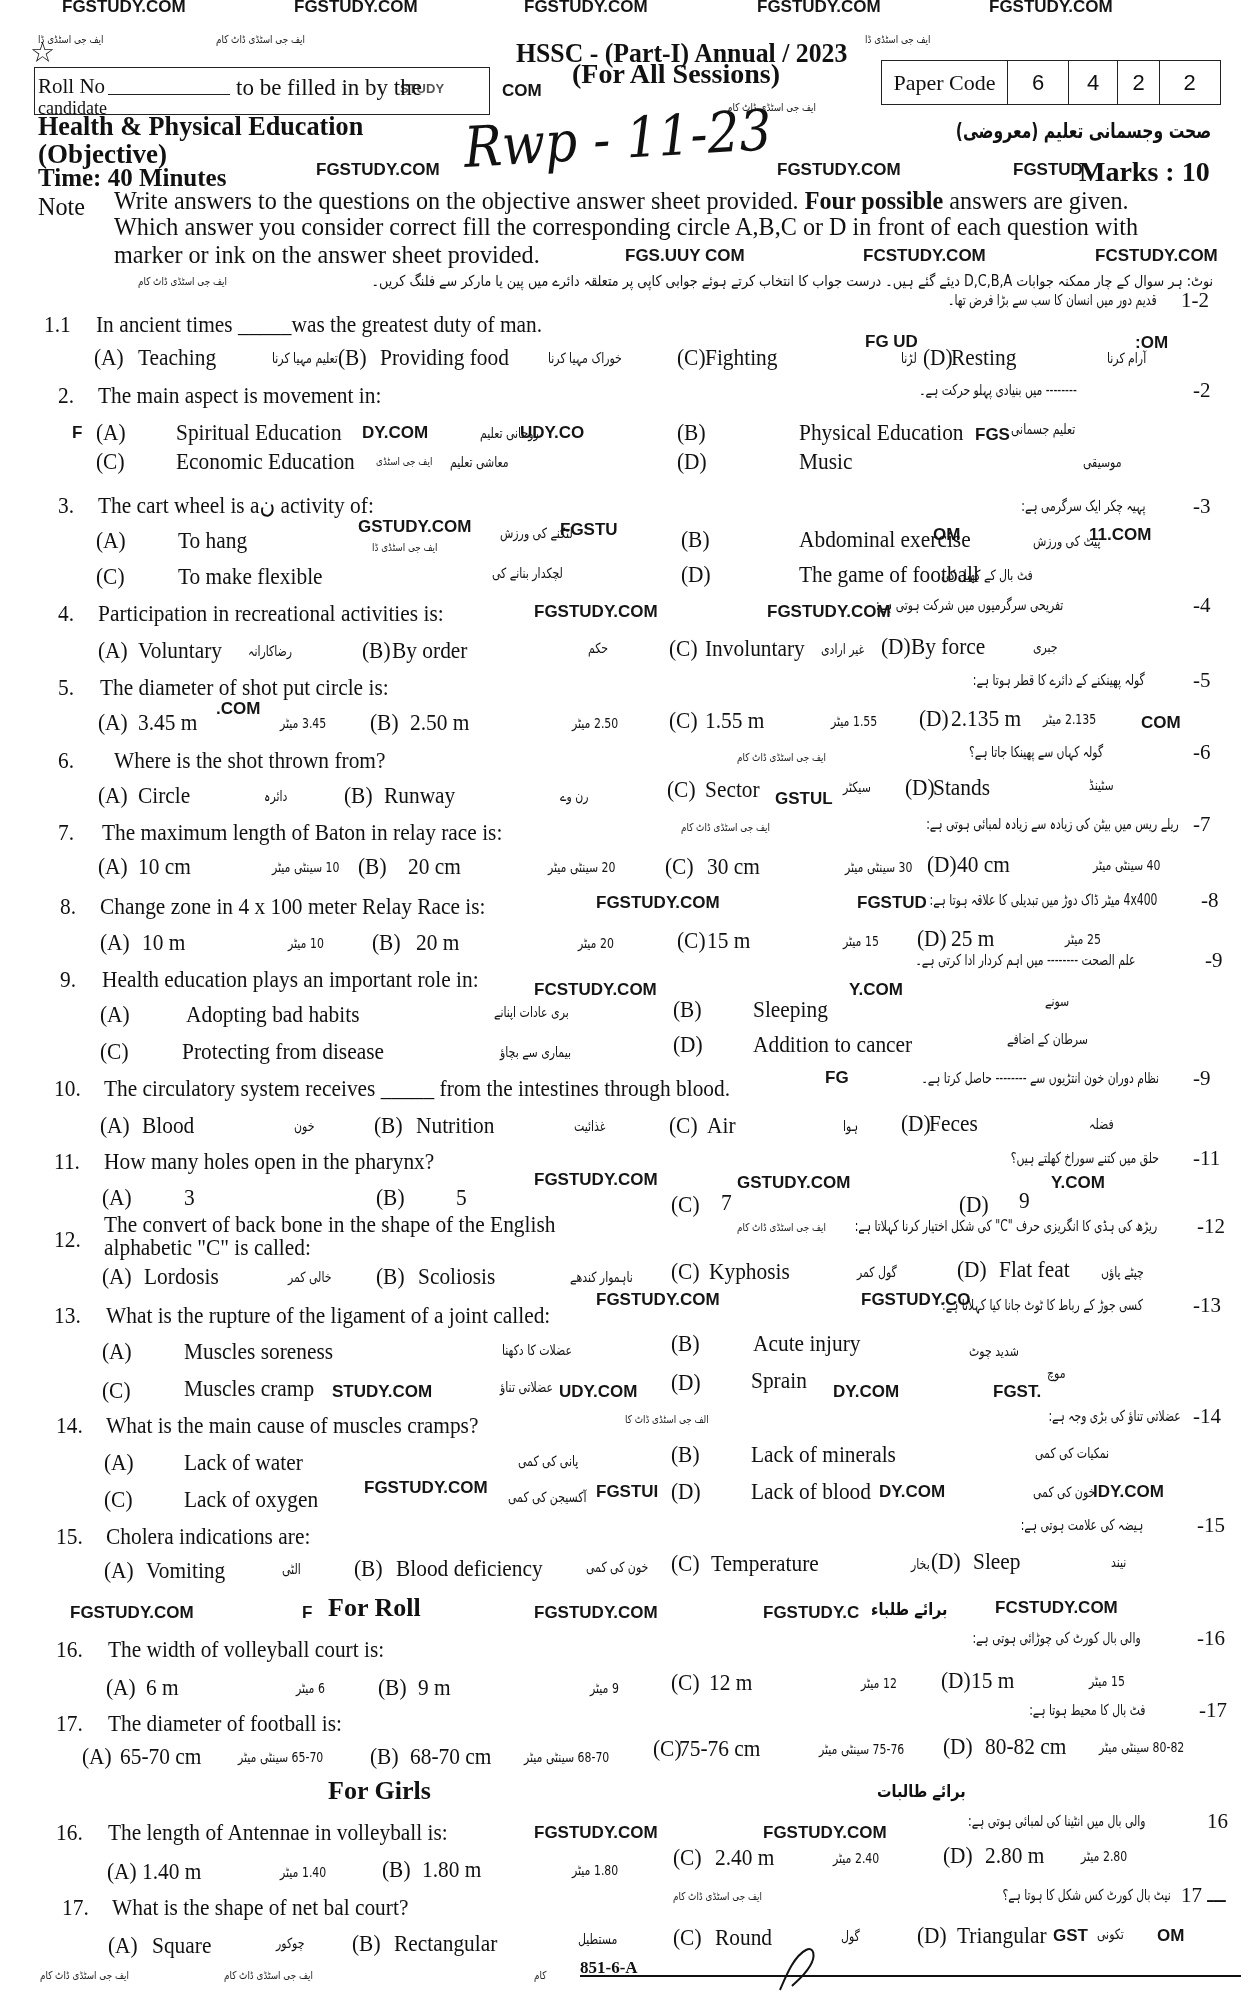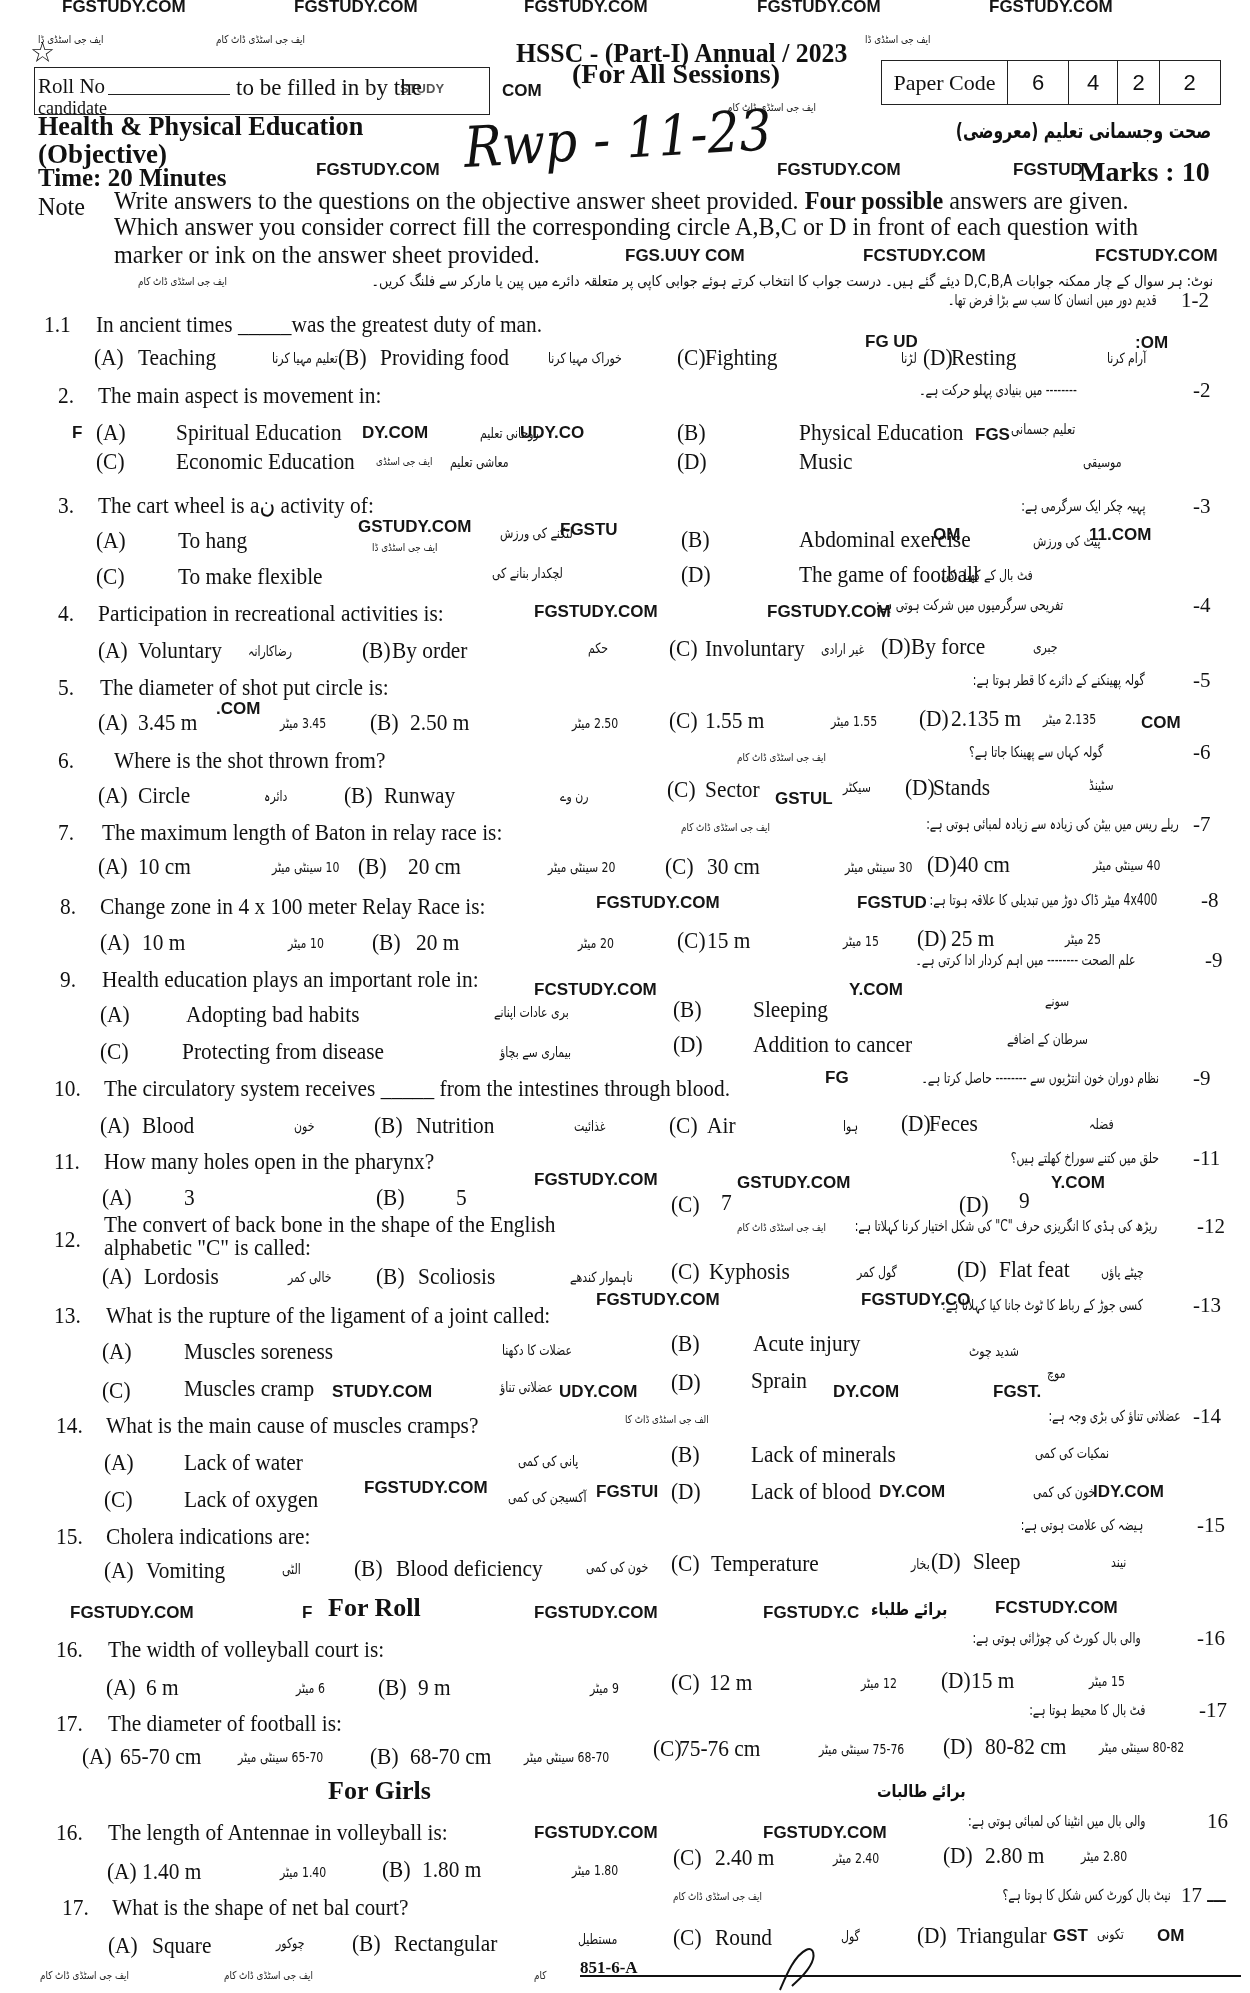--- a/index.html
+++ b/index.html
@@ -114,21 +114,21 @@
     <div class="pc-cell pc-digit" style="width:61px">6</div>
     <div class="pc-cell pc-digit" style="width:49px">4</div>
     <div class="pc-cell pc-digit" style="width:42px">2</div>
     <div class="pc-cell pc-digit" style="width:59px">2</div>
   </div>
 
   <span class="a" style="right:39px;top:116px;font-family:'DejaVu Sans',sans-serif;font-weight:bold;font-size:21px;line-height:30px;direction:rtl;unicode-bidi:isolate;transform:scaleX(.74);transform-origin:100% 50%">صحت وجسمانی تعلیم (معروضی)</span>
 
   <span class="a hd" style="left:38px;top:112px;font-size:27px;line-height:28px;transform:scaleX(.97);transform-origin:0 50%">Health &amp; Physical Education</span>
   <span class="a hd" style="left:38px;top:140px;font-size:27px;line-height:28px">(Objective)</span>
-  <span class="a hd" style="left:38px;top:165px;font-size:25px;line-height:26px">Time: 20 Minutes</span>
+  <span class="a hd" style="left:38px;top:165px;font-size:25px;line-height:26px">Time: 40 Minutes</span>
   <span class="a hand" style="left:464px;top:118px">Rwp - 11-23</span>
   <span class="a hd" style="left:1079px;top:158px;font-size:28px;line-height:28px">Marks : 10</span>
 
   <span class="a note" style="left:38px;top:194px">Note</span>
   <span class="a note" style="left:114px;top:188px"><span>Write answers to the questions on the objective answer sheet provided.</span> <b>Four possible</b> <span>answers are given.</span></span>
   <span class="a note" style="left:114px;top:214px">Which answer you consider correct fill the corresponding circle A,B,C or D in front of each question with</span>
   <span class="a note" style="left:114px;top:242px">marker or ink on the answer sheet  provided.</span>
   <span class="a" style="right:37px;top:270px;font-family:'DejaVu Sans',sans-serif;font-size:15px;line-height:22px;direction:rtl;unicode-bidi:isolate;transform:scaleX(.85);transform-origin:100% 50%">نوٹ: ہر سوال کے چار ممکنہ جوابات D,C,B,A دیئے گئے ہیں۔ درست جواب کا انتخاب کرتے ہوئے جوابی کاپی پر متعلقہ دائرے میں پین یا مارکر سے فلنگ کریں۔</span>
 
   <span class="a en" style="left:44px;top:313px">1.1</span>

